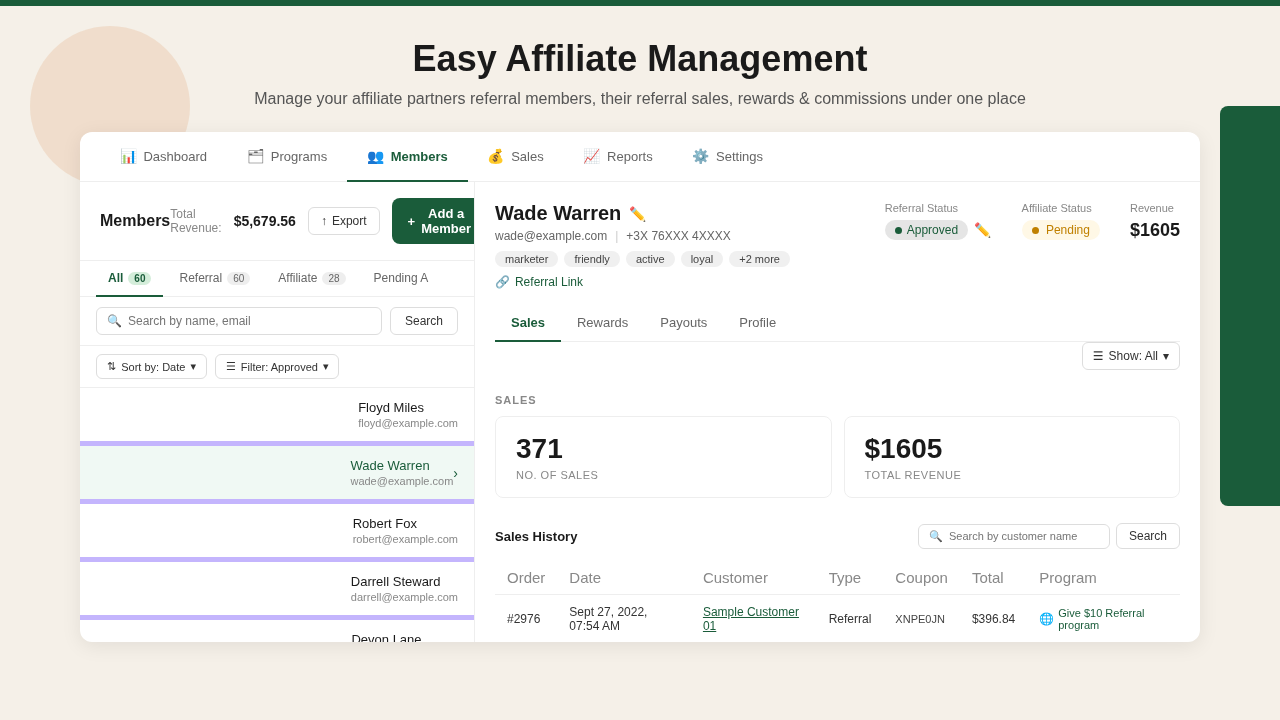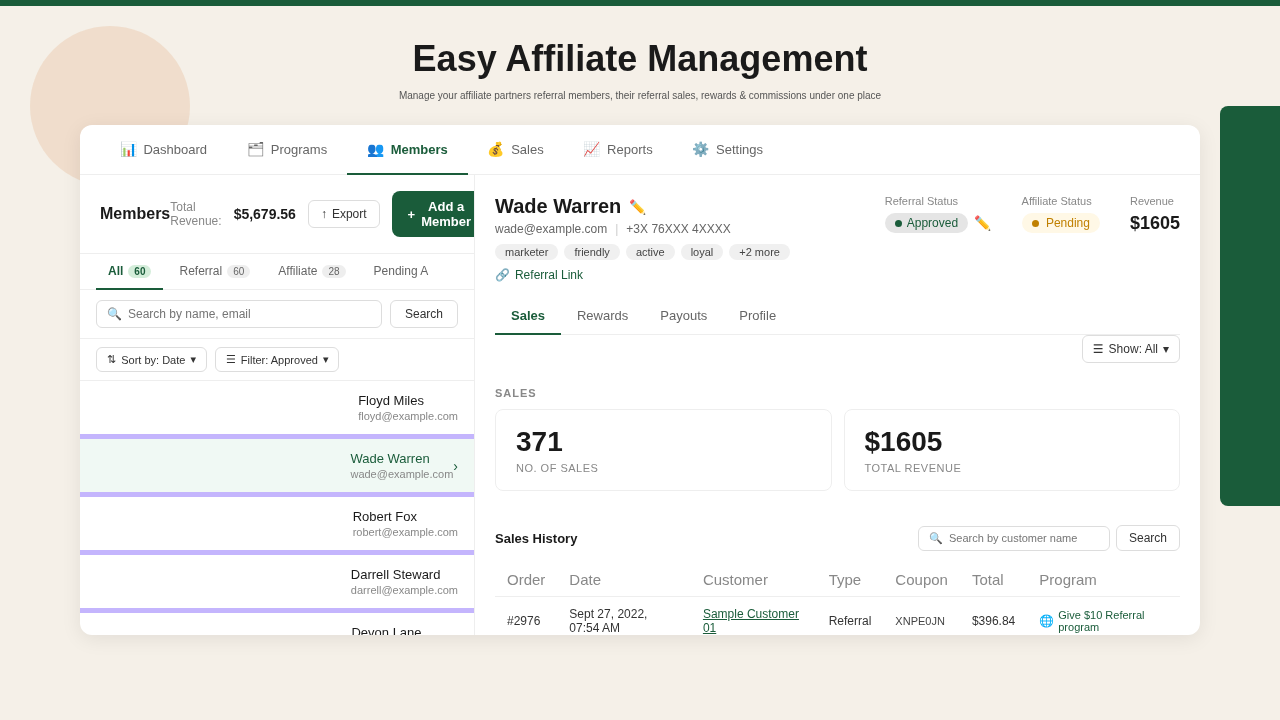--- a/index.html
+++ b/index.html
@@ -22,21 +22,21 @@
       padding: 32px 0 24px;
       position: relative;
     }
     .hero-title {
       font-size: 36px;
       font-weight: 700;
       color: #1a1a1a;
       margin-bottom: 10px;
     }
     .hero-subtitle {
-      font-size: 10px;
+      font-size: 16px;
       color: #555;
     }
 
     
     .deco-circle {
       position: absolute;
       width: 160px;
       height: 160px;
       border-radius: 50%;
       background: rgba(230, 180, 140, 0.3);
@@ -423,21 +423,21 @@
       font-size: 11px;
       font-weight: 700;
       color: #888;
       letter-spacing: 1px;
       margin: 16px 0 10px;
     }
 
     .stats-row {
       display: flex;
       gap: 12px;
-      margin-bottom: 34px;
+      margin-bottom: 25px;
     }
     .stat-card {
       flex: 1;
       border: 1px solid #eee;
       border-radius: 8px;
       padding: 16px 20px;
     }
     .stat-number {
       font-size: 28px;
       font-weight: 700;

